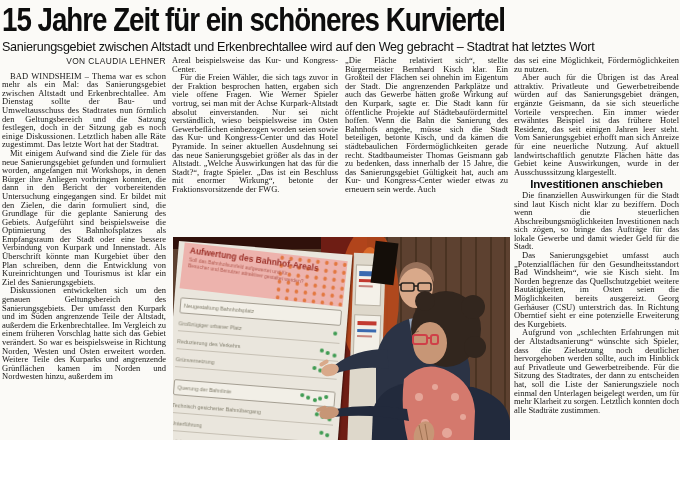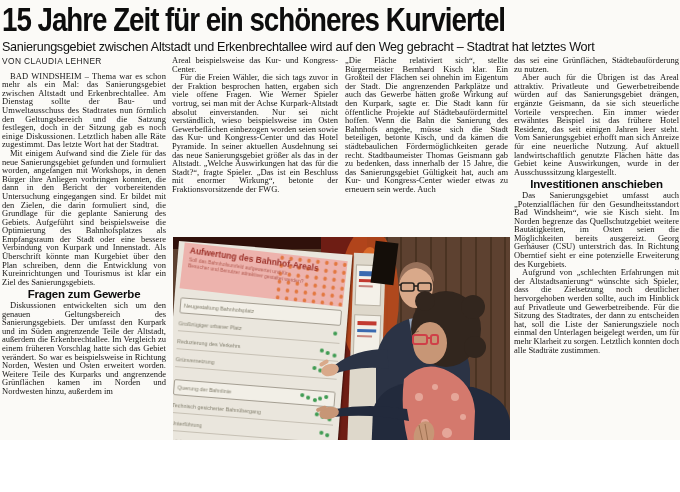--- a/index.html
+++ b/index.html
@@ -13,21 +13,21 @@
   .subheadline{position:absolute;left:2px;top:39px;width:676px;white-space:nowrap;
             font-family:"Liberation Sans",sans-serif;font-size:13px;letter-spacing:-.3px;
             transform:scaleX(.97);transform-origin:left top;color:#111;}
 
   
   .col{position:absolute;top:56px;height:436px;overflow:hidden;
        font-size:8.5px;line-height:8.6px;text-align:justify;}
   .col p{margin:0;}
   .col p.ind{text-indent:8px;}
   .byline{font-family:"Liberation Sans",sans-serif;font-size:8.4px;letter-spacing:.4px;
-          text-align:left;margin:1px 0 6px 0;color:#1c1c1c;}
+          text-align:right;margin:1px 0 6px 0;color:#1c1c1c;}
   .lead{font-weight:normal;letter-spacing:.1px;}
   .col-subhead{font-family:"Liberation Sans",sans-serif;font-weight:bold;font-size:11.5px;
                letter-spacing:-.2px;text-align:center;margin:4px 0 2px 0;color:#0d0d0d;}
   #col1{left:2px;width:164px;}
   #col2{left:172px;width:166px;}
   #col3{left:345px;width:163px;}
   #col4{left:514px;width:165px;}
 
   
   .photo-area{position:absolute;left:173px;top:237px;width:337px;height:255px;background:#fbfaf7;}
@@ -74,37 +74,37 @@
 
 <div class="page">
 
   <div class="headline">15 Jahre Zeit für ein schöneres Kurviertel</div>
   <div class="subheadline">Sanierungsgebiet zwischen Altstadt und Erkenbrechtallee wird auf den Weg gebracht – Stadtrat hat letztes Wort</div>
 
   <div class="col" id="col1">
     <div class="byline">VON CLAUDIA LEHNER</div>
     <p class="lead ind">BAD WINDSHEIM – Thema war es schon mehr als ein Mal: das Sanierungsgebiet zwischen Altstadt und Erkenbrechtallee. Am Dienstag sollte der Bau- und Umweltausschuss des Stadtrates nun förmlich den Geltungsbereich und die Satzung festlegen, doch in der Sitzung gab es noch einige Diskussionen. Letztlich haben alle Räte zugestimmt. Das letzte Wort hat der Stadtrat.</p>
     <p class="ind">Mit einigem Aufwand sind die Ziele für das neue Sanierungsgebiet gefunden und formuliert worden, angefangen mit Workshops, in denen Bürger ihre Anliegen vorbringen konnten, die dann in den Bericht der vorbereitenden Untersuchung eingegangen sind. Er bildet mit den Zielen, die darin formuliert sind, die Grundlage für die geplante Sanierung des Gebiets. Aufgeführt sind beispielsweise die Optimierung des Bahnhofsplatzes als Empfangsraum der Stadt oder eine bessere Verbindung von Kurpark und Innenstadt. Als Überschrift könnte man Kurgebiet über den Plan schreiben, denn die Entwicklung von Kureinrichtungen und Tourismus ist klar ein Ziel des Sanierungsgebiets.</p>
-    <div class="col-subhead">Fragen zum Gewerbe</div>
     <p class="ind">Diskussionen entwickelten sich um den genauen Geltungsbereich des Sanierungsgebiets. Der umfasst den Kurpark und im Süden angrenzende Teile der Altstadt, außerdem die Erkenbrechtallee. Im Vergleich zu einem früheren Vorschlag hatte sich das Gebiet verändert. So war es beispielsweise in Richtung Norden, Westen und Osten erweitert worden. Weitere Teile des Kurparks und angrenzende Grünflächen kamen im Norden und Nordwesten hinzu, außerdem im</p>
   </div>
 
   <div class="col" id="col2">
     <p>Areal beispielsweise das Kur- und Kongress-Center.</p>
     <p class="ind">Für die Freien Wähler, die sich tags zuvor in der Fraktion besprochen hatten, ergaben sich viele offene Fragen. Wie Werner Spieler vortrug, sei man mit der Achse Kurpark-Altstadt absolut einverstanden. Nur sei nicht verständlich, wieso beispielsweise im Osten Gewerbeflächen einbezogen worden seien sowie das Kur- und Kongress-Center und das Hotel Pyramide. In seiner aktuellen Ausdehnung sei das neue Sanierungsgebiet größer als das in der Altstadt. „Welche Auswirkungen hat das für die Stadt?“, fragte Spieler. „Das ist ein Beschluss mit enormer Wirkung“, betonte der Fraktionsvorsitzende der FWG.</p>
   </div>
 
   <div class="col" id="col3">
     <p>„Die Fläche relativiert sich“, stellte Bürgermeister Bernhard Kisch klar. Ein Großteil der Flächen sei ohnehin im Eigentum der Stadt. Die angrenzenden Parkplätze und auch das Gewerbe hätten große Wirkung auf den Kurpark, sagte er. Die Stadt kann für öffentliche Projekte auf Städtebaufördermittel hoffen. Wenn die Bahn die Sanierung des Bahnhofs angehe, müsse sich die Stadt beteiligen, betonte Kisch, und da kämen die städtebaulichen Fördermöglichkeiten gerade recht. Stadtbaumeister Thomas Geismann gab zu bedenken, dass innerhalb der 15 Jahre, die das Sanierungsgebiet Gültigkeit hat, auch am Kur- und Kongress-Center wieder etwas zu erneuern sein werde. Auch</p>
   </div>
 
   <div class="col" id="col4">
-    <p>das sei eine Grünflächen, Städtebauförderung zu nutzen.</p>
+    <p>das sei eine Möglichkeit, Fördermöglichkeiten zu nutzen.</p>
     <p class="ind">Aber auch für die Übrigen ist das Areal attraktiv. Privatleute und Gewerbetreibende würden auf das Sanierungsgebiet drängen, ergänzte Geismann, da sie sich steuerliche Vorteile versprechen. Ein immer wieder erwähntes Beispiel ist das frühere Hotel Residenz, das seit einigen Jahren leer steht. Vom Sanierungsgebiet erhofft man sich Anreize für eine neuerliche Nutzung. Auf aktuell landwirtschaftlich genutzte Flächen hätte das Gebiet keine Auswirkungen, wurde in der Ausschusssitzung klargestellt.</p>
     <div class="col-subhead">Investitionen anschieben</div>
+    <p class="ind">Die finanziellen Auswirkungen für die Stadt sind laut Kisch nicht klar zu beziffern. Doch wenn die steuerlichen Abschreibungsmöglichkeiten Investitionen nach sich zögen, so bringe das Aufträge für das lokale Gewerbe und damit wieder Geld für die Stadt.</p>
     <p class="ind">Das Sanierungsgebiet umfasst auch „Potenzialflächen für den Gesundheitsstandort Bad Windsheim“, wie sie Kisch sieht. Im Norden begrenze das Quellschutzgebiet weitere Bautätigkeiten, im Osten seien die Möglichkeiten bereits ausgereizt. Georg Gerhäuser (CSU) unterstrich das. In Richtung Oberntief sieht er eine potenzielle Erweiterung des Kurgebiets.</p>
     <p class="ind">Aufgrund von „schlechten Erfahrungen mit der Altstadtsanierung“ wünschte sich Spieler, dass die Zielsetzung noch deutlicher hervorgehoben werden sollte, auch im Hinblick auf Privatleute und Gewerbetreibende. Für die Sitzung des Stadtrates, der dann zu entscheiden hat, soll die Liste der Sanierungsziele noch einmal den Unterlagen beigelegt werden, um für mehr Klarheit zu sorgen. Letztlich konnten doch alle Stadträte zustimmen.</p>
   </div>
 
   <div class="photo-area">
     <div class="photo">
 
       <svg class="svg-bg" width="337" height="221" viewBox="0 0 337 221">
         <rect width="337" height="221" fill="#5d4130"></rect>
         <g stroke="#46301f" stroke-width="2" opacity=".8">

